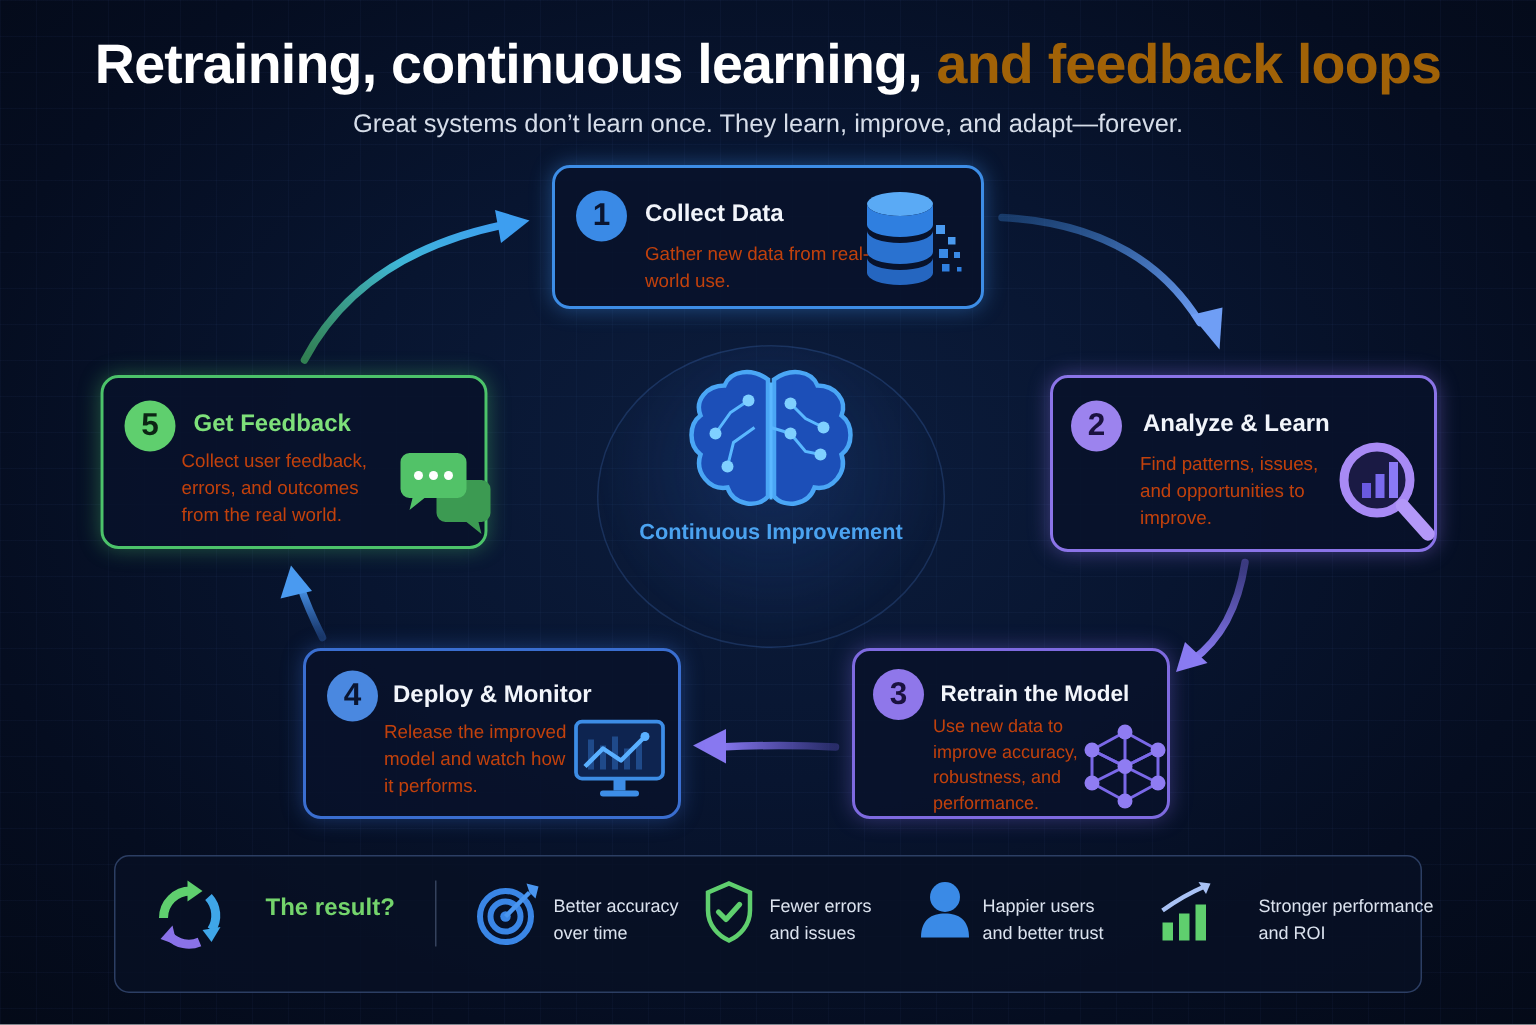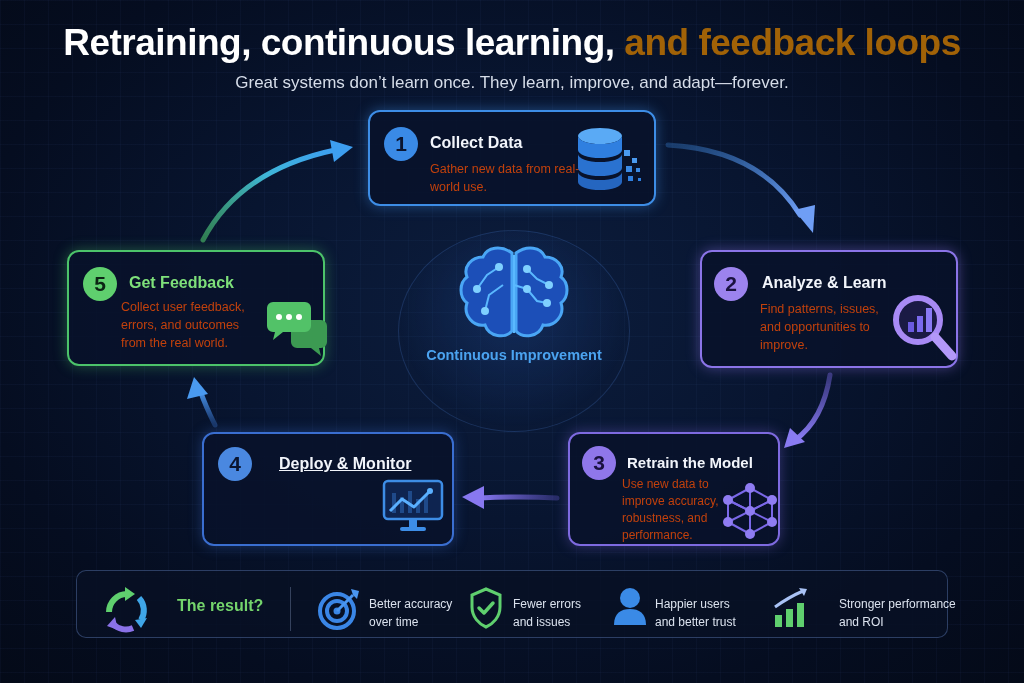--- a/index.html
+++ b/index.html
@@ -51,21 +51,21 @@
   .c2 .cicon { left: 188px; top: 40px; }
 
   .c3 { left: 568px; top: 432px; width: 212px; height: 114px; border: 2px solid #7e6ae0; box-shadow: 0 0 14px rgba(126,106,224,0.4); }
   .c3 .num { left: 12px; top: 12px; background: #8f77ea; color: #1a1240; }
   .c3 .ctitle { left: 57px; top: 20px; font-size: 15px; }
   .c3 .cdesc { left: 52px; top: 42px; width: 112px; font-size: 12px; line-height: 17px; }
   .c3 .cicon { left: 150px; top: 48px; }
 
   .c4 { left: 202px; top: 432px; width: 252px; height: 114px; border: 2px solid #3a6ed0; box-shadow: 0 0 14px rgba(58,110,208,0.4); }
   .c4 .num { left: 14px; top: 13px; background: #4a88e0; color: #0a1530; }
-  .c4 .ctitle { left: 75px; top: 21px; text-decoration: underline; }
+  .c4 .ctitle { left: 58px; top: 21px; }
   .c4 .cdesc { left: 52px; top: 45px; width: 130px; }
   .c4 .cicon { left: 178px; top: 45px; }
 
   .c5 { left: 67px; top: 250px; width: 258px; height: 116px; border: 2px solid #4cc36a; box-shadow: 0 0 14px rgba(76,195,106,0.4); }
   .c5 .num { left: 14px; top: 15px; background: #5fcf6e; color: #0c2414; }
   .c5 .ctitle { left: 60px; top: 22px; color: #7ee07a; }
   .c5 .cdesc { left: 52px; top: 46px; width: 145px; }
   .c5 .cicon { left: 196px; top: 48px; }
 
   .center {
@@ -80,21 +80,21 @@
     font-weight: bold; font-size: 14.5px; color: #4ba3f0;
   }
   .center .cdesc {
     position: absolute; left: 0; right: 0; top: 140px; text-align: center;
     font-size: 12.5px; line-height: 18px; color: #dbe2ee;
   }
 
   .arrows { position: absolute; left: 0; top: 0; }
 
   .result-bar {
-    position: absolute; left: 76px; top: 570px; width: 872px; height: 68px;
+    position: absolute; left: 76px; top: 570px; width: 872px; height: 92px;
     border: 1px solid rgba(90,120,180,0.45); border-radius: 10px; box-sizing: border-box;
     background: rgba(8, 16, 36, 0.8);
   }
   .result-bar .loop-icon { position: absolute; left: 24px; top: 15px; }
   .result-bar .rlabel { position: absolute; left: 100px; top: 26px; font-weight: bold; font-size: 16px; color: #74d46c; }
   .result-bar .divider { position: absolute; left: 213px; top: 16px; width: 1px; height: 44px; background: rgba(140,160,200,0.35); }
   .ritem { position: absolute; top: 12px; height: 52px; }
   .ritem .ricon { position: absolute; left: 0; top: 4px; }
   .ritem .rtext { position: absolute; top: 12px; font-size: 12px; line-height: 18px; color: #dbe2ee; white-space: nowrap; }
 </style>
@@ -218,20 +218,21 @@
         <circle cx="8" cy="40" r="5"></circle>
         <circle cx="52" cy="40" r="5"></circle>
       <circle cx="30" cy="52" r="5"></circle>
     </g>
   </svg>
 </div>
 
 <div class="card c4">
   <div class="num">4</div>
   <div class="ctitle">Deploy &amp; Monitor</div>
+  <div class="cdesc">Release the improved model and watch how it performs.</div>
   <svg class="cicon" width="62" height="56" viewBox="0 0 62 56">
     <rect x="2" y="2" width="58" height="38" rx="4" fill="#0e2450" stroke="#3d8de6" stroke-width="2.5"></rect>
     <g fill="#1f4a8a">
       <rect x="10" y="14" width="4" height="20"></rect>
         <rect x="18" y="18" width="4" height="16"></rect>
       <rect x="26" y="12" width="4" height="22"></rect>
         <rect x="34" y="20" width="4" height="14"></rect>
       <rect x="42" y="16" width="4" height="18"></rect>
     </g>
     <polyline points="8,32 20,20 32,28 48,12" fill="none" stroke="#5ab0ff" stroke-width="3" stroke-linejoin="round"></polyline>

